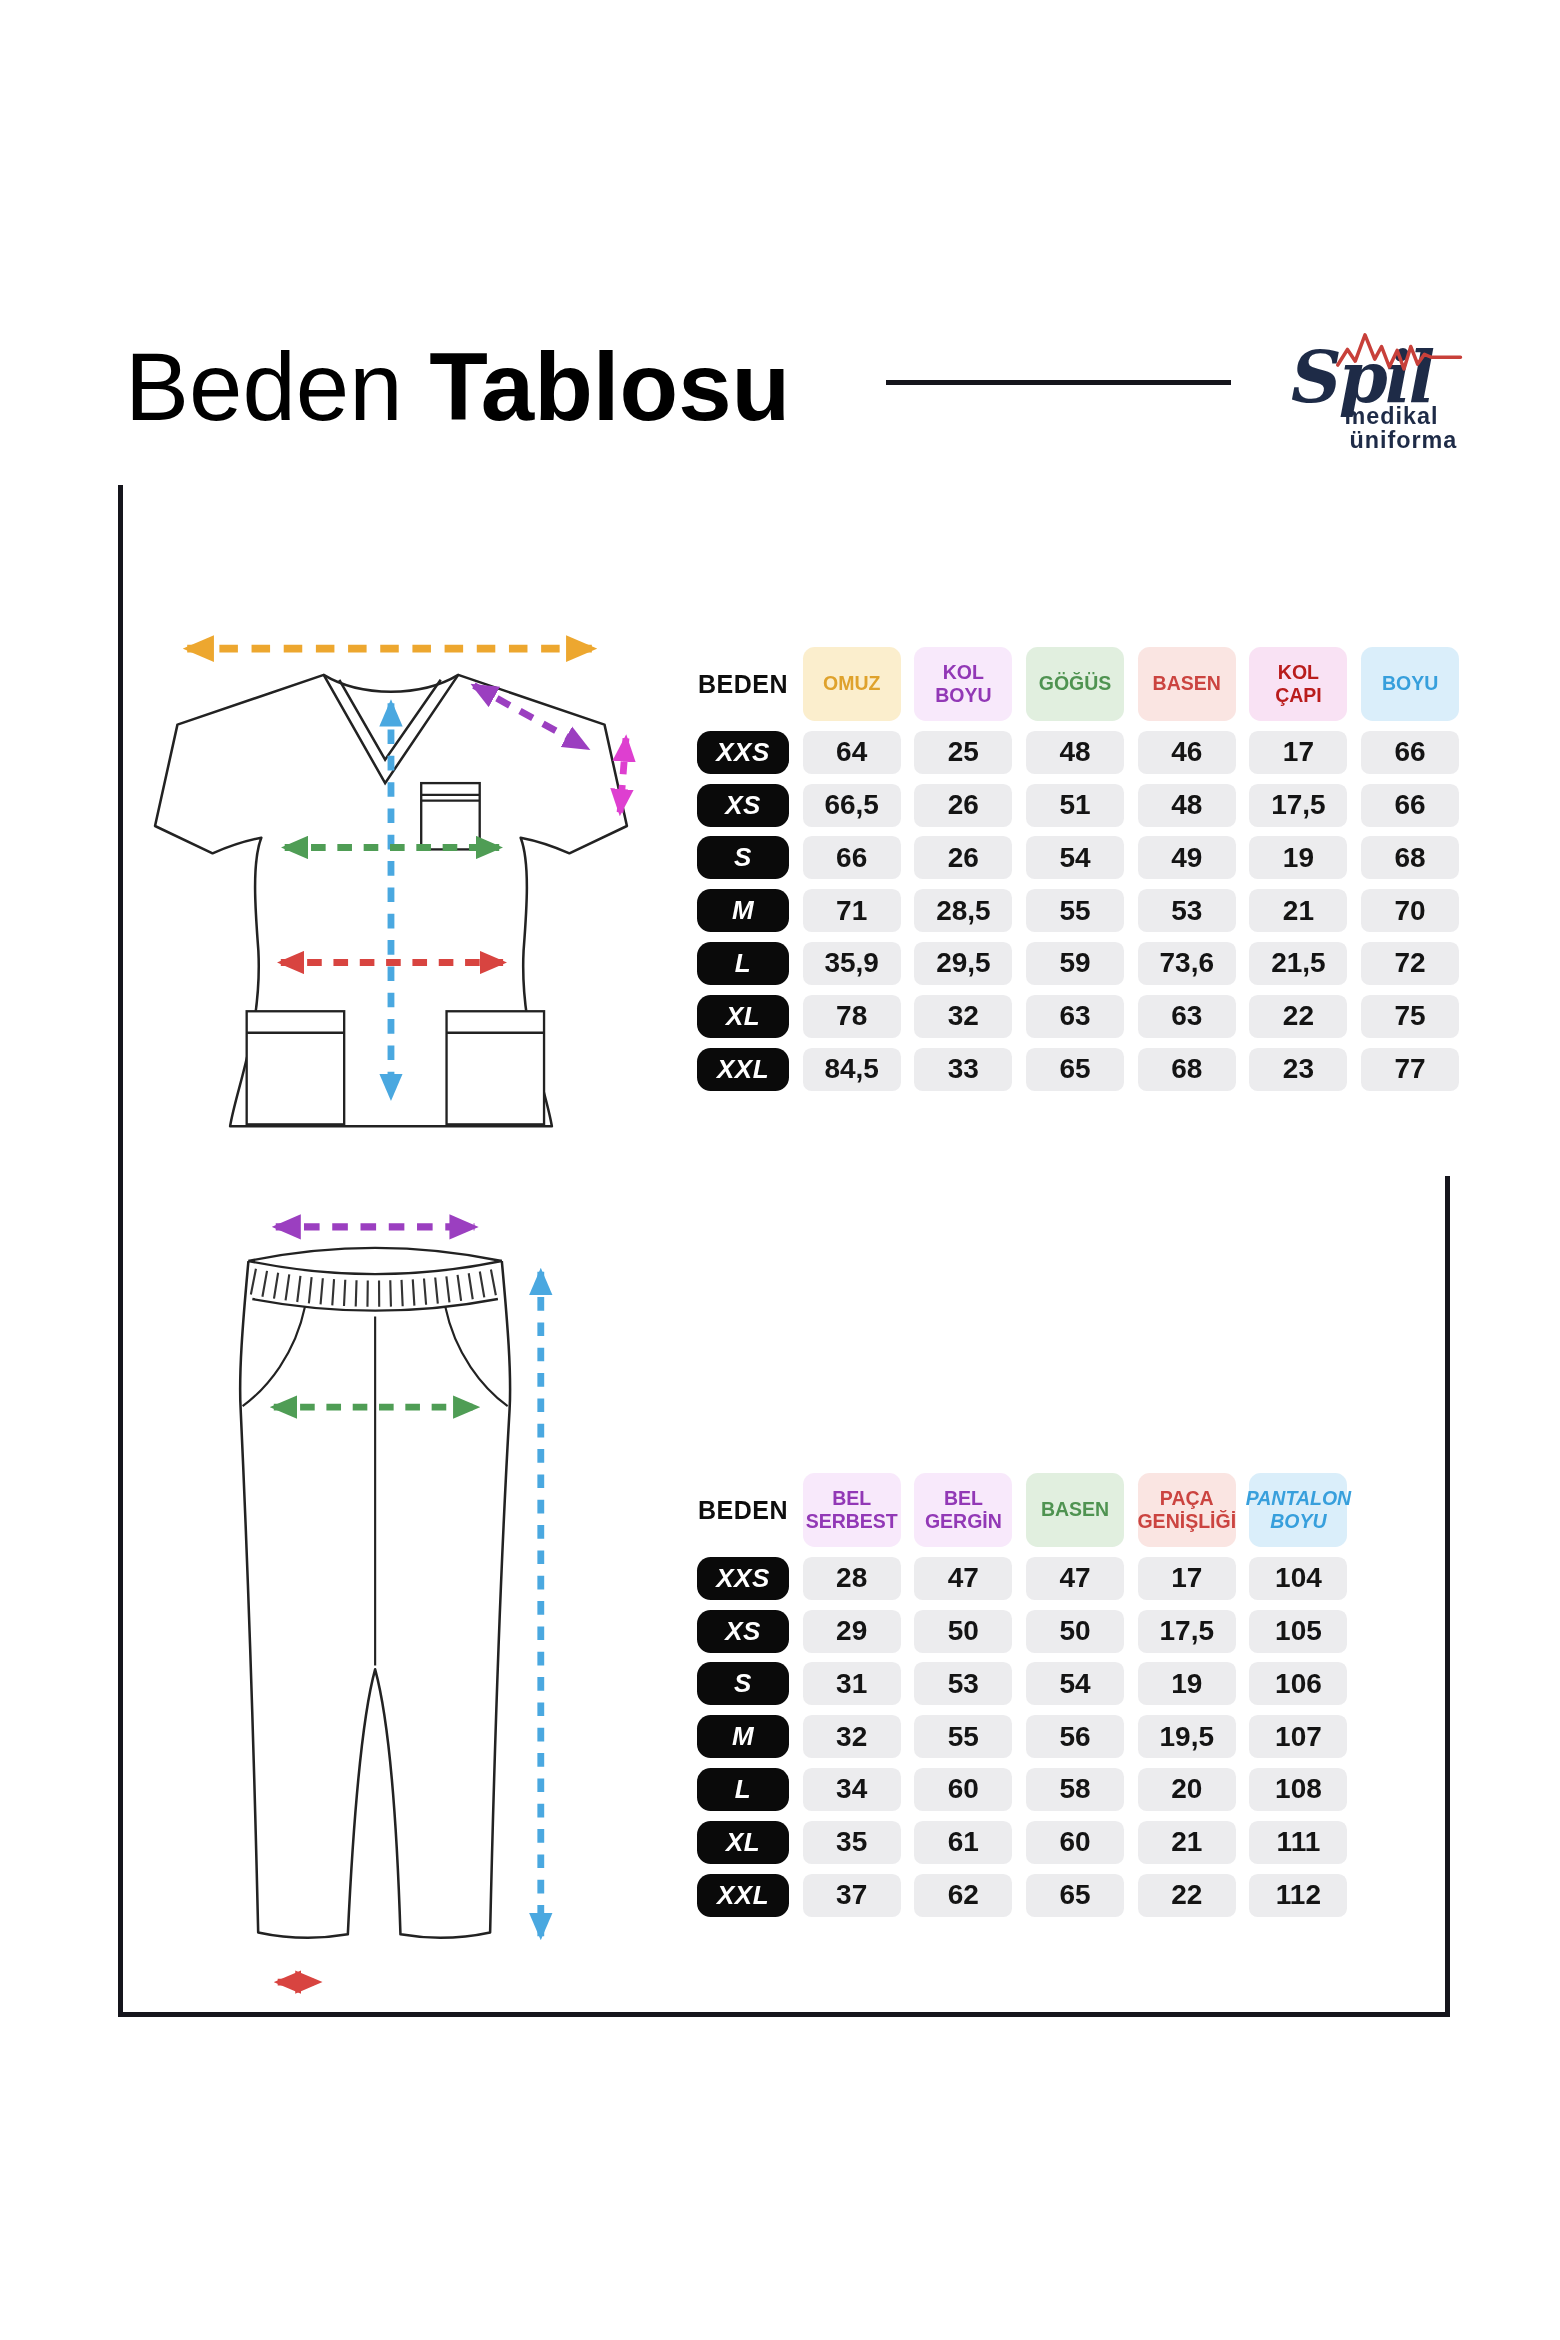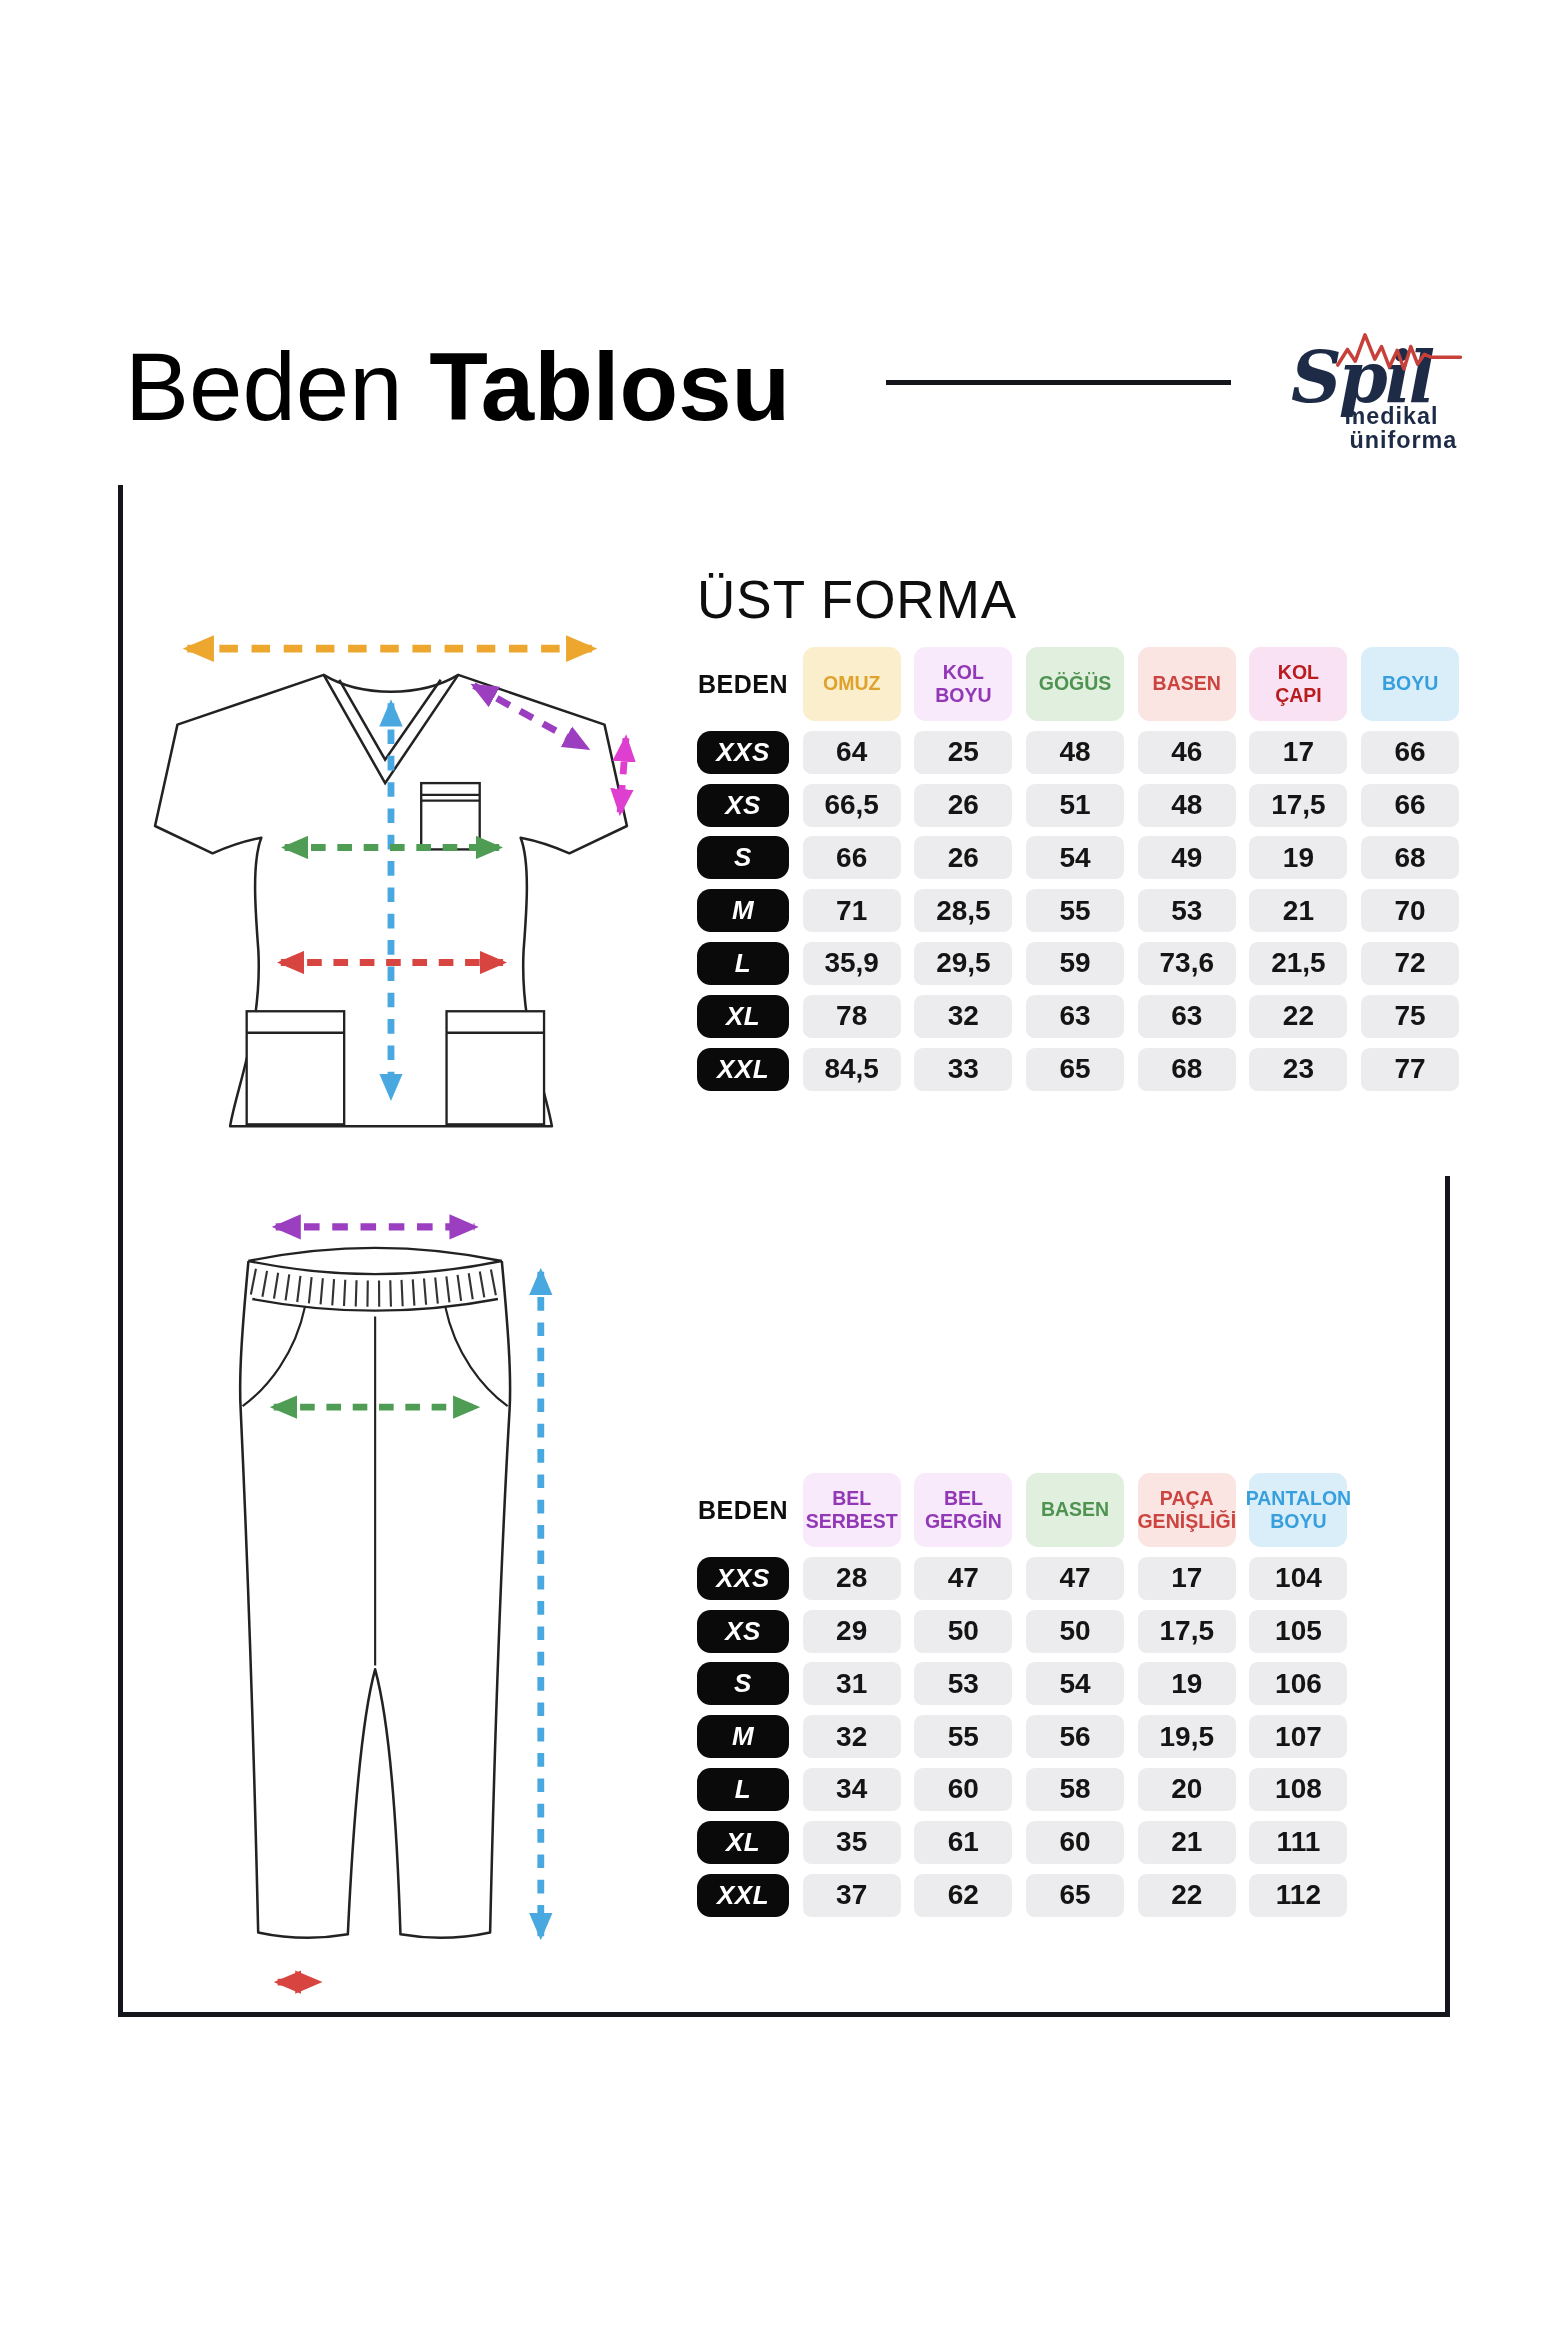--- a/index.html
+++ b/index.html
@@ -112,21 +112,20 @@
     </g>
 
     <line x1="72" y1="30" x2="488" y2="30" stroke-width="8" stroke-dasharray="19 14" fill="none" marker-start="url(#m-omuz)" marker-end="url(#m-omuz)" stroke="#eda72f"></line>
     <line x1="281" y1="86" x2="281" y2="490" stroke-width="7" stroke-dasharray="15 12" fill="none" marker-start="url(#m-boyu-t)" marker-end="url(#m-boyu-t)" stroke="#4aa8e0"></line>
     <line x1="366" y1="68" x2="482" y2="132" stroke-width="7" stroke-dasharray="15 12" fill="none" marker-start="url(#m-kolboyu)" marker-end="url(#m-kolboyu)" stroke="#9b3fc0"></line>
     <line x1="522" y1="122" x2="516" y2="198" stroke-width="7" stroke-dasharray="13 11" fill="none" marker-start="url(#m-kolcapi)" marker-end="url(#m-kolcapi)" stroke="#de3fd0"></line>
     <line x1="172" y1="234" x2="392" y2="234" stroke-width="7" stroke-dasharray="15 12" fill="none" marker-start="url(#m-gogus)" marker-end="url(#m-gogus)" stroke="#4f9d55"></line>
     <line x1="168" y1="352" x2="396" y2="352" stroke-width="7" stroke-dasharray="15 12" fill="none" marker-start="url(#m-basen-t)" marker-end="url(#m-basen-t)" stroke="#d84440"></line>
   </svg>
 
-  <div class="abs section-title" style="left:697px;top:569px;">ÜST FORMA</div>
   <div class="size-grid" id="ust-grid">
       <div class="hd-beden">BEDEN</div>
       <div class="hdr-cell" style="background: rgb(251, 238, 205); color: rgb(223, 162, 44);">OMUZ</div>
       <div class="hdr-cell" style="background: rgb(248, 233, 251); color: rgb(146, 56, 182);">KOL
 BOYU</div>
       <div class="hdr-cell" style="background: rgb(225, 239, 223); color: rgb(79, 147, 81);">GÖĞÜS</div>
       <div class="hdr-cell" style="background: rgb(250, 229, 226); color: rgb(203, 68, 64);">BASEN</div>
       <div class="hdr-cell" style="background: rgb(249, 226, 244); color: #b91c1c;">KOL ÇAPI</div>
       <div class="hdr-cell" style="background: rgb(218, 238, 250); color: rgb(55, 159, 220);">BOYU</div>
       <div class="chip">XXS</div>
@@ -225,21 +224,21 @@
 
   <div class="size-grid" id="alt-grid">
       <div class="hd-beden">BEDEN</div>
       <div class="hdr-cell" style="background: rgb(248, 233, 251); color: rgb(146, 56, 182);">BEL
 SERBEST</div>
       <div class="hdr-cell" style="background: rgb(248, 233, 251); color: rgb(146, 56, 182);">BEL
 GERGİN</div>
       <div class="hdr-cell" style="background: rgb(225, 239, 223); color: rgb(79, 147, 81);">BASEN</div>
       <div class="hdr-cell" style="background: rgb(250, 229, 226); color: rgb(203, 68, 64);">PAÇA
 GENİŞLİĞİ</div>
-      <div class="hdr-cell" style="background: rgb(218, 238, 250); color: rgb(55, 159, 220);">PANTALON
+      <div class="hdr-cell" style="background: rgb(218, 238, 250); color: rgb(55, 159, 220); font-style: italic;">PANTALON
 BOYU</div>
       <div class="chip">XXS</div>
       <div class="val">28</div>
       <div class="val">47</div>
       <div class="val">47</div>
       <div class="val">17</div>
       <div class="val">104</div>
       <div class="chip">XS</div>
       <div class="val">29</div>
       <div class="val">50</div>

